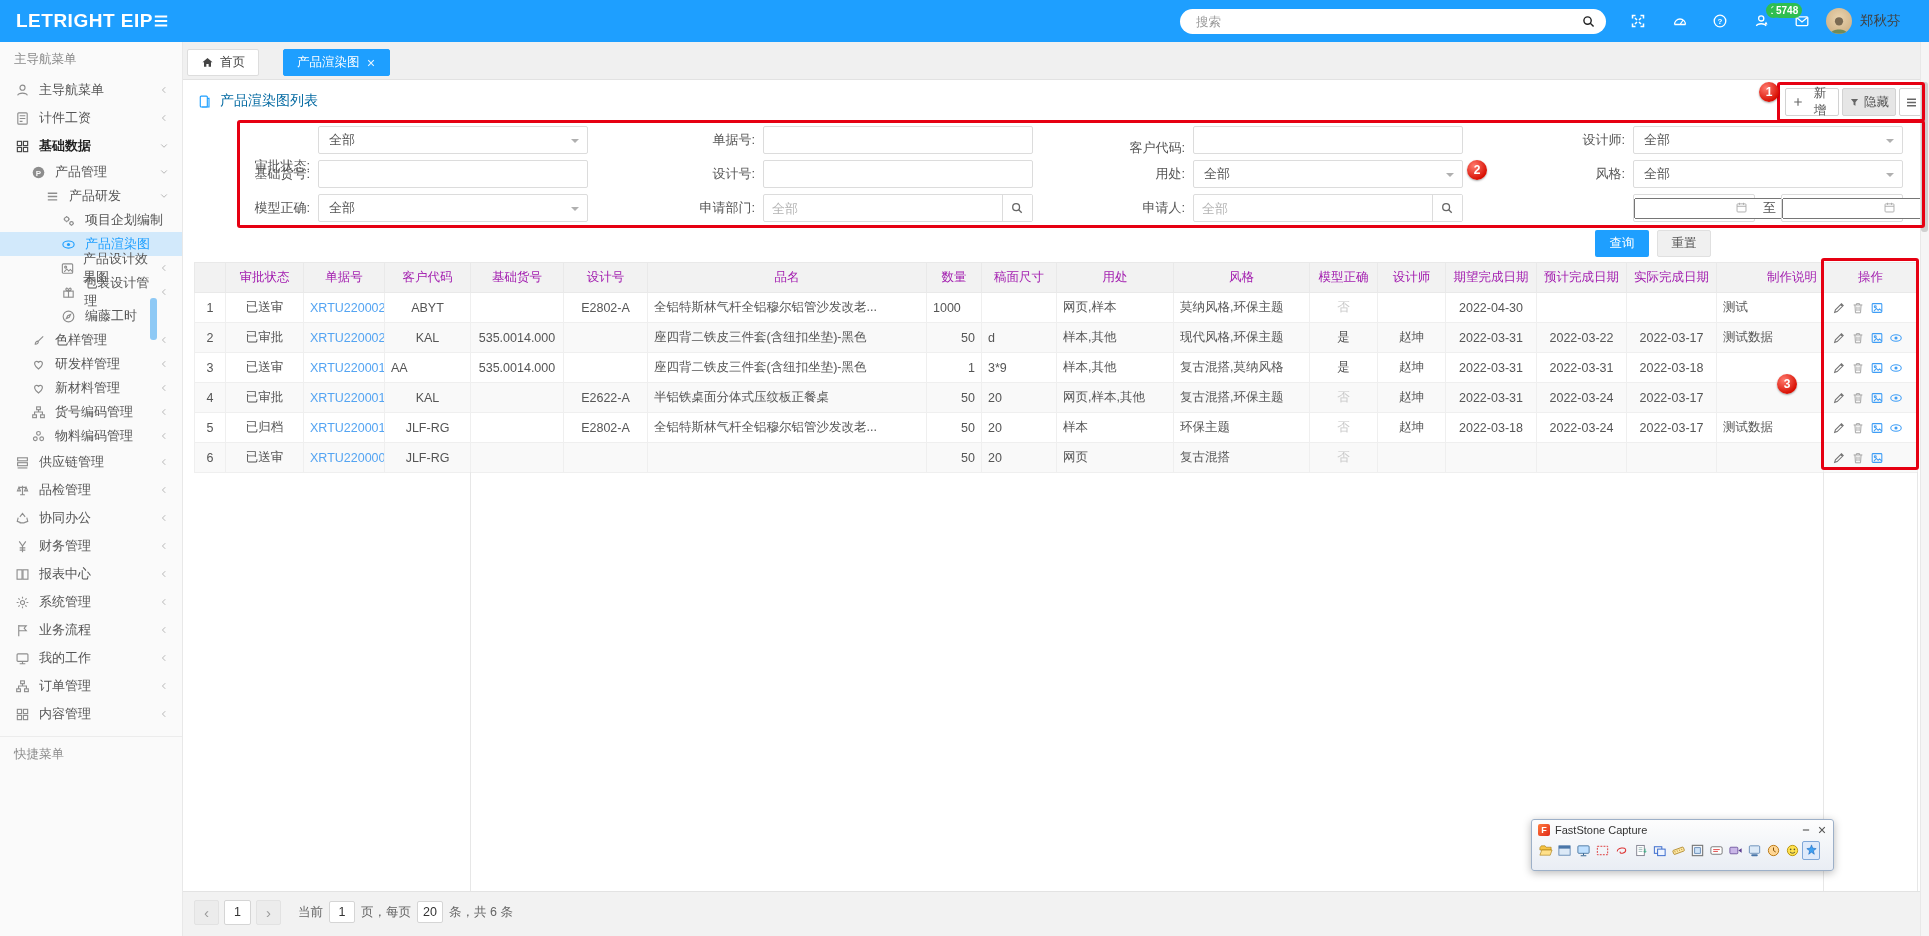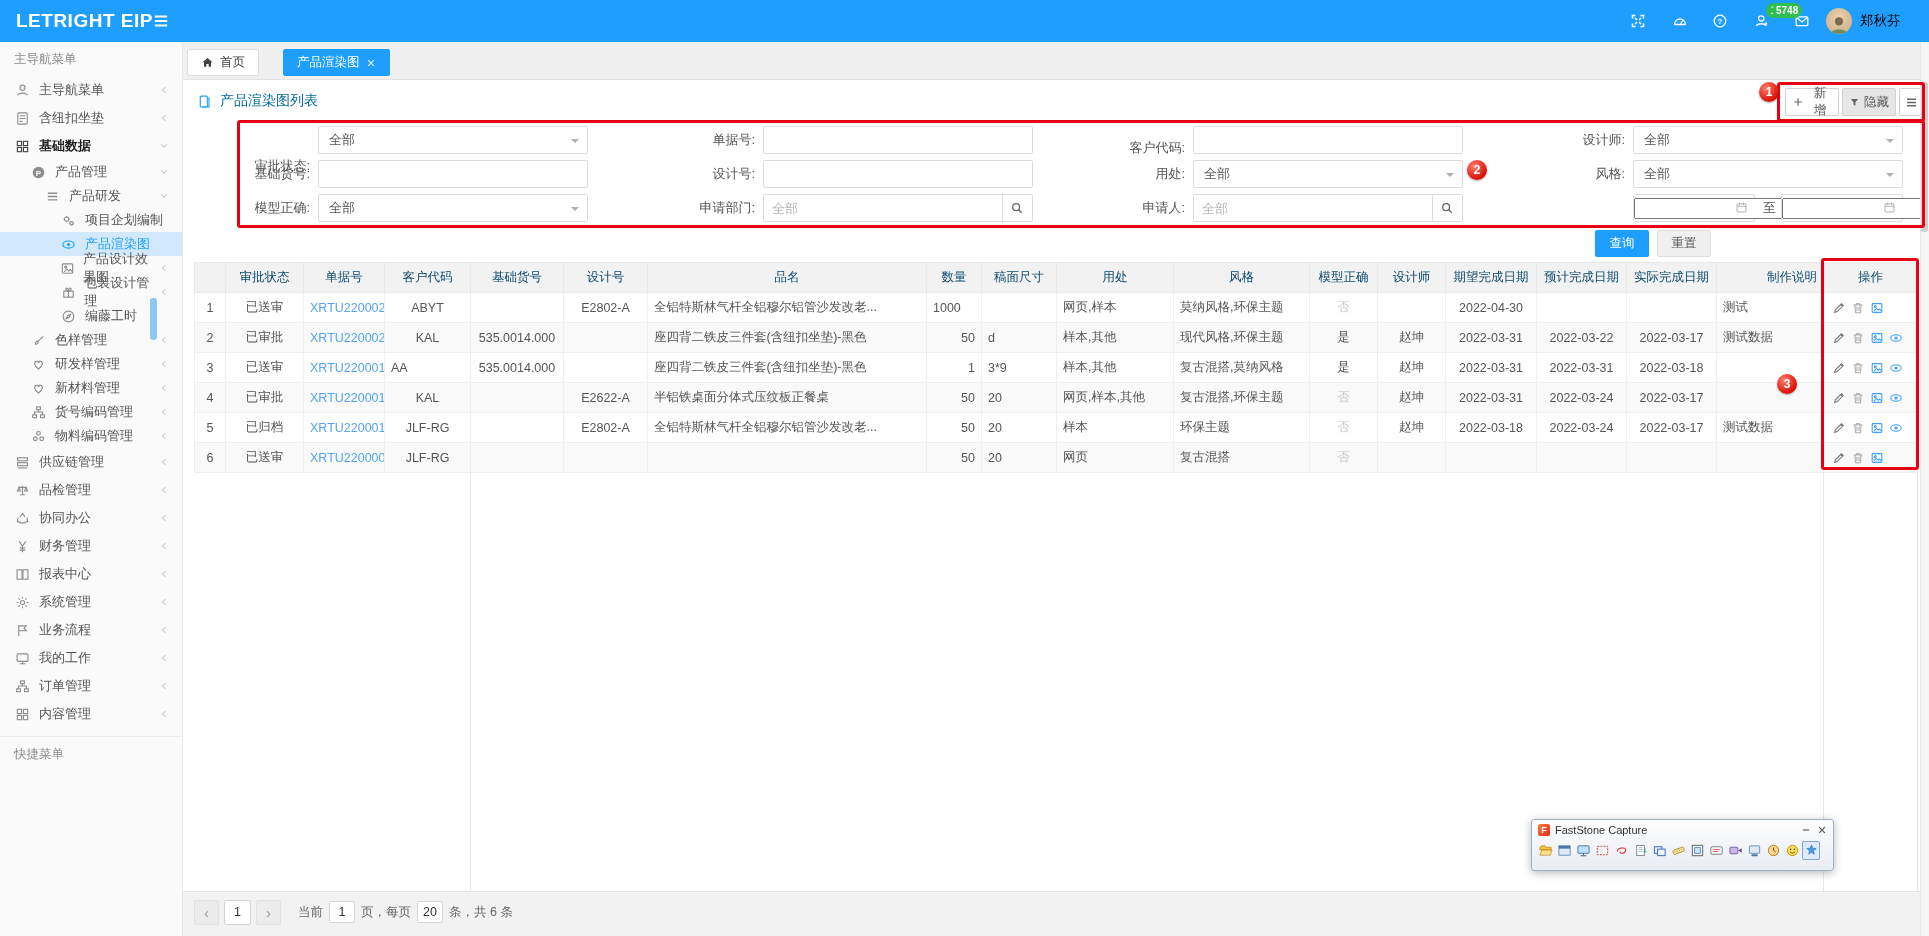--- a/index.html
+++ b/index.html
@@ -16,21 +16,21 @@
     border-radius:13px;display:flex;align-items:center;padding:0 10px 0 14px;}
   .tb-search input{flex:1;border:none;outline:none;font-size:12.5px;color:#333;background:transparent;}
   .tb-search input::placeholder{color:#9a9a9a;}
   .tb-search .mag{color:#222;display:flex;}
   .tb-ico{position:absolute;top:13px;color:#fff;cursor:pointer;display:flex;}
   .badge{position:absolute;top:3px;height:15px;min-width:15px;padding:0 4px;border-radius:8px;
     background:#2fbe50;color:#fff;font-size:10px;font-weight:bold;line-height:15px;text-align:center;z-index:21;}
   .avatar{position:absolute;left:1826px;top:8px;width:26px;height:26px;border-radius:50%;
     background:radial-gradient(circle at 50% 38%,#e9d3ae,#c9a97c);overflow:hidden;display:flex;align-items:flex-end;justify-content:center;}
   .avatar svg{display:block;}
-  .tb-name{position:absolute;left:1860px;top:0;height:42px;line-height:42px;color:#000000;font-size:13.5px;cursor:pointer;}
+  .tb-name{position:absolute;left:1860px;top:0;height:42px;line-height:42px;color:#404040;font-size:13.5px;cursor:pointer;}
 
   
   .sidebar{position:absolute;left:0;top:42px;width:183px;height:894px;background:#fafafa;
     border-right:1px solid #e8e8e8;z-index:5;}
   .nav-title{height:34px;line-height:34px;padding-left:14px;color:#8a8a8a;font-size:12.5px;}
   .s-item{display:flex;align-items:center;color:#555;font-size:13px;cursor:pointer;position:relative;}
   .s-item .ic{width:17px;margin-right:8px;color:#8d8d8d;display:flex;justify-content:center;}
   .s-item .arr{margin-left:auto;margin-right:13px;color:#a6a6a6;display:flex;}
   .lvl1{height:28px;padding-left:14px;}
   .lvl2{height:24px;padding-left:30px;}
@@ -82,21 +82,21 @@
   .f-zhi{position:absolute;font-size:13px;color:#555;line-height:28px;}
 
   .btn-query{position:absolute;left:1412px;top:150px;width:54px;height:27px;background:#1e9fff;border:none;
     color:#fff;font-size:12.5px;border-radius:2px;cursor:pointer;}
   .btn-reset{position:absolute;left:1474px;top:150px;width:54px;height:27px;background:#f0f0f0;
     border:1px solid #e0e0e0;color:#555;font-size:12.5px;border-radius:2px;cursor:pointer;}
 
   
   .grid{position:absolute;left:11px;top:182px;width:1723px;border-collapse:collapse;table-layout:fixed;
     font-size:12.5px;color:#555;}
-  .grid th{background:#f2f2f2;height:30px;font-weight:normal;color:#0c4a6e;border:1px solid #e9e9e9;
+  .grid th{background:#f2f2f2;height:30px;font-weight:normal;color:#a21caf;border:1px solid #e9e9e9;
     padding:0 6px;overflow:hidden;white-space:nowrap;}
   .grid td{height:30px;border:1px solid #efefef;padding:0 6px;overflow:hidden;white-space:nowrap;background:#fff;}
   .grid tr:nth-child(even) td{background:#f9f9f9;}
   .grid a.lnk{color:#54a4f2;text-decoration:none;cursor:pointer;}
   .grid .dim{color:#c8c8c8;}
   .ops{display:flex;align-items:center;justify-content:flex-start;gap:5px;padding-left:2px;}
   .ops .op{display:flex;cursor:pointer;}
   .op-edit{color:#757575;}
   .op-delete{color:#a3a3a3;}
   .op-image,.op-view{color:#3f9ef6;}
@@ -139,20 +139,31 @@
   .vthumb{position:absolute;right:1px;top:40px;width:7px;height:150px;background:#cfcfcf;border-radius:3px;}
 </style>
 </head>
 <body>
 
 <div class="topbar">
   <div class="logo">LETRIGHT EIP</div>
   <span class="tb-burger"><svg width="18" height="18" viewBox="0 0 16 16" stroke-width="1.2">
         <path d="M2.5 4h11M2.5 8h11M2.5 12h11" stroke="currentColor" fill="none" stroke-width="1.7"></path>
       </svg></span>
+  <div class="tb-search">
+    <input placeholder="搜索" style="">
+    <span class="mag">
+        <svg width="15" height="15" viewBox="0 0 16 16" stroke-width="1.2">
+          <g fill="none" stroke="currentColor" stroke-width="1.5">
+            <circle cx="7" cy="7" r="3.9"></circle>
+            <path d="M9.9 9.9l3.5 3.5"></path>
+          </g>
+        </svg>
+      </span>
+  </div>
   <span class="tb-ico" style="left:1630px">
       <svg width="16" height="16" viewBox="0 0 16 16" stroke-width="1.2">
         <g fill="none" stroke="currentColor" stroke-width="1.5">
           <path d="M2.5 5.5v-3h3M13.5 5.5v-3h-3M2.5 10.5v3h3M13.5 10.5v3h-3M5 5l2 2M11 5L9 7M5 11l2-2M11 11l-2-2"></path>
         </g>
       </svg>
     </span>
   <span class="tb-ico" style="left:1672px">
       <svg width="16" height="16" viewBox="0 0 16 16" stroke-width="1.2">
         <g fill="none" stroke="currentColor" stroke-width="1.3">
@@ -209,21 +220,21 @@
           </svg>
         </span>
       </div>
       <div class="s-item lvl1">
         <span class="ic">
           <svg width="15" height="15" viewBox="0 0 16 16" stroke-width="1.2">
             <rect x="3" y="2" width="10" height="12" rx="1" fill="none" stroke="currentColor"></rect>
             <path d="M5 5h6M5 8h6M5 11h3" stroke="currentColor" fill="none"></path>
           </svg>
         </span>
-        <span class="lbl">含纽扣坐垫</span>
+        <span class="lbl">计件工资</span>
         <span class="arr">
           <svg width="10" height="10" viewBox="0 0 16 16" stroke-width="1.2">
             <path d="M10 3.5L5.5 8l4.5 4.5" fill="none" stroke="currentColor" stroke-width="1.3"></path>
           </svg>
         </span>
       </div>
       <div class="s-item lvl1 bold">
         <span class="ic">
           <svg width="15" height="15" viewBox="0 0 16 16" stroke-width="1.2">
             <g fill="none" stroke="currentColor">

